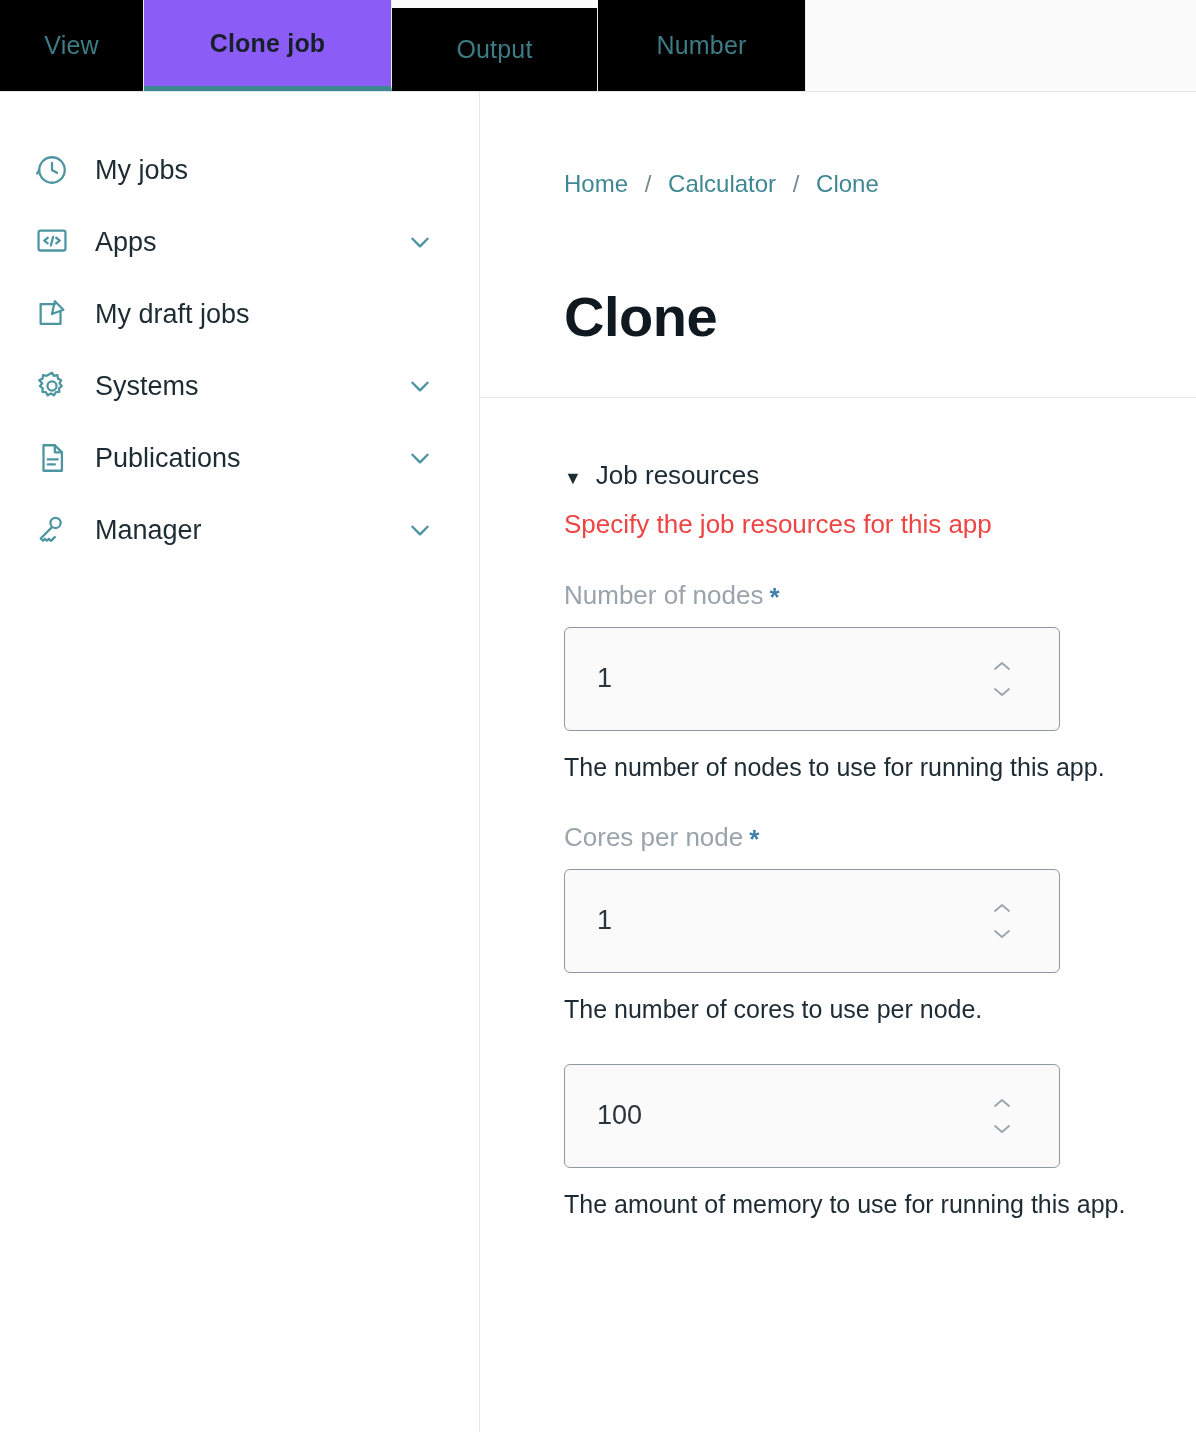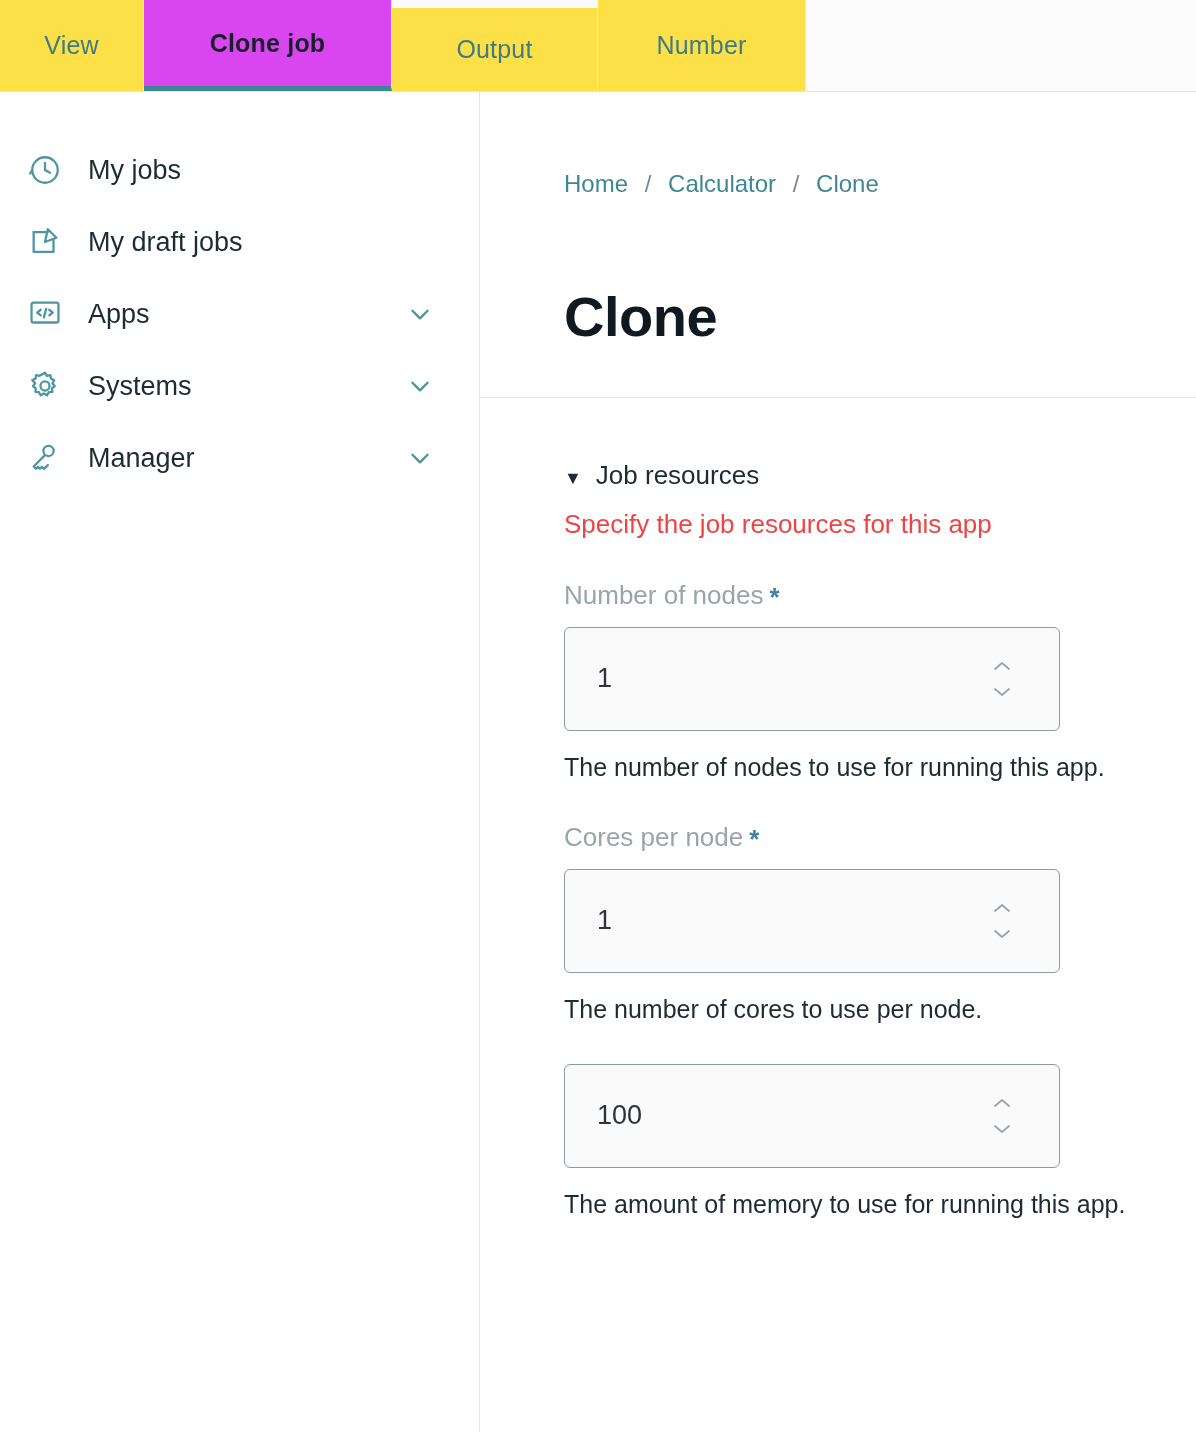--- a/index.html
+++ b/index.html
@@ -21,32 +21,32 @@
     height: 92px;
     background: #fbfbfc;
     border-bottom: 1px solid #e3e6e8;
   }
   .tab {
     display: flex;
     align-items: center;
     justify-content: center;
     font-size: 25px;
     color: #3d7c85;
-    background: #fde047;
+    background: #000000;
     border-right: 1px solid #e8eaec;
     cursor: pointer;
     letter-spacing: .2px;
     position: relative;
   }
   .tab.w1 { width: 144px; }
   .tab.w2 { width: 248px; }
   .tab.w3 { width: 206px; margin-top: 8px; }
   .tab.w4 { width: 208px; }
   .tab.active {
-    background: #d946ef;
+    background: #8b5cf6;
     color: #17202a;
     font-weight: bold;
     border-bottom: 5px solid #3f8792;
   }
   .tabbar .spacer { flex: 1; background: #fbfbfc; border-bottom: none; }
 
   
   .body-wrap {
     display: flex;
     height: calc(1432px - 92px);
@@ -56,21 +56,21 @@
   .sidebar {
     width: 480px;
     background: #ffffff;
     border-right: 1px solid #e3e6e8;
     padding-top: 42px;
   }
   .nav-item {
     display: flex;
     align-items: center;
     height: 72px;
-    padding-left: 22px;
+    padding-left: 29px;
     padding-right: 46px;
     cursor: pointer;
   }
   .nav-icon {
     width: 46px;
     height: 46px;
     flex: 0 0 46px;
     display: flex;
     align-items: center;
     justify-content: center;
@@ -216,60 +216,76 @@
             <path d="M12 7v5l3.5 2"></path>
             <path d="M3 12l-1.5 2.5"></path>
         </svg>
       </span>
       <span class="nav-label">My jobs</span>
     </div>
 
     <div class="nav-item">
       <span class="nav-icon">
         <svg width="34" height="34" viewBox="0 0 24 24" fill="none" stroke="currentColor" stroke-width="1.6" stroke-linecap="round" stroke-linejoin="round">
-          <path d="M4 5h10"></path>
-            <path d="M4 5v14h14V10"></path>
-            <path d="M14 3l6 6-8 3 2-9z"></path>
-        </svg>
-      </span>
-      <span class="nav-label">My draft jobs</span>
-    </div>
-
-    <div class="nav-item">
-      <span class="nav-icon">
-        <svg width="34" height="34" viewBox="0 0 24 24" fill="none" stroke="currentColor" stroke-width="1.6" stroke-linecap="round" stroke-linejoin="round">
           <rect x="2.5" y="4" width="19" height="14" rx="1.5"></rect>
             <path d="M9 9l-2.5 2L9 13"></path>
             <path d="M15 9l2.5 2L15 13"></path>
             <path d="M12.8 8.4l-1.6 6"></path>
         </svg>
       </span>
       <span class="nav-label">Apps</span>
       <span class="chev">
         <svg width="26" height="26" viewBox="0 0 24 24" fill="none" stroke="currentColor" stroke-width="2.2" stroke-linecap="round" stroke-linejoin="round">
             <path d="M5 9l7 7 7-7"></path>
           </svg>
       </span>
     </div>
 
     <div class="nav-item">
       <span class="nav-icon">
         <svg width="34" height="34" viewBox="0 0 24 24" fill="none" stroke="currentColor" stroke-width="1.6" stroke-linecap="round" stroke-linejoin="round">
+          <path d="M4 5h10"></path>
+            <path d="M4 5v14h14V10"></path>
+            <path d="M14 3l6 6-8 3 2-9z"></path>
+        </svg>
+      </span>
+      <span class="nav-label">My draft jobs</span>
+    </div>
+
+    <div class="nav-item">
+      <span class="nav-icon">
+        <svg width="34" height="34" viewBox="0 0 24 24" fill="none" stroke="currentColor" stroke-width="1.6" stroke-linecap="round" stroke-linejoin="round">
           <circle cx="12" cy="12" r="3.2"></circle>
           <path d="M12 2.6l1.3 2.2 2.5-.5.4 2.5 2.3 1.1-1.2 2.2 1.6 2-2 1.6.3 2.5-2.5.2-1.3 2.2-2.2-1.3-2.2 1.3-1.3-2.2-2.5-.2.3-2.5-2-1.6 1.6-2L3 7.9l2.3-1.1.4-2.5 2.5.5z"></path>
         </svg>
       </span>
       <span class="nav-label">Systems</span>
       <span class="chev">
         <svg width="26" height="26" viewBox="0 0 24 24" fill="none" stroke="currentColor" stroke-width="2.2" stroke-linecap="round" stroke-linejoin="round">
             <path d="M5 9l7 7 7-7"></path>
           </svg>
       </span>
     </div>
 
+    <div class="nav-item">
+      <span class="nav-icon">
+        <svg width="34" height="34" viewBox="0 0 24 24" fill="none" stroke="currentColor" stroke-width="1.6" stroke-linecap="round" stroke-linejoin="round">
+          <path d="M6 3h8l5 5v13H6z"></path>
+            <path d="M14 3v5h5"></path>
+            <path d="M9 13h7"></path>
+            <path d="M9 16.5h5"></path>
+        </svg>
+      </span>
+      <span class="nav-label">Publications</span>
+      <span class="chev">
+        <svg width="26" height="26" viewBox="0 0 24 24" fill="none" stroke="currentColor" stroke-width="2.2" stroke-linecap="round" stroke-linejoin="round">
+            <path d="M5 9l7 7 7-7"></path>
+          </svg>
+      </span>
+    </div>
 
     <div class="nav-item">
       <span class="nav-icon">
         <svg width="34" height="34" viewBox="0 0 24 24" fill="none" stroke="currentColor" stroke-width="1.6" stroke-linecap="round" stroke-linejoin="round">
           <circle cx="14.5" cy="7" r="3.6"></circle>
             <path d="M12 10L4 18l1.6 1.6L7 18.2l1.4 1.4 1.4-1.4 1.5 1.5L14 17"></path>
         </svg>
       </span>
       <span class="nav-label">Manager</span>
       <span class="chev">

